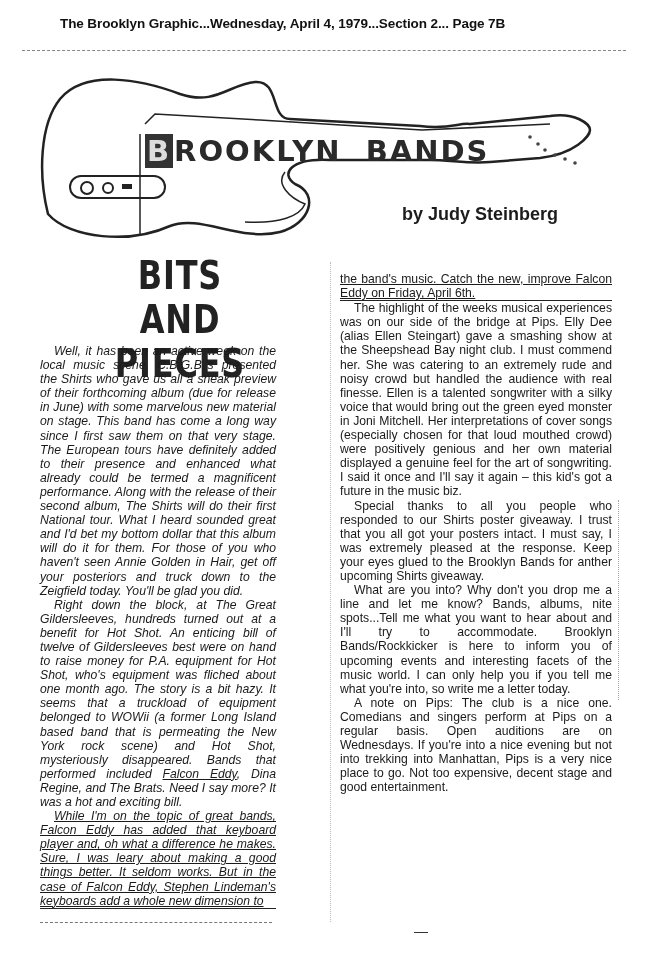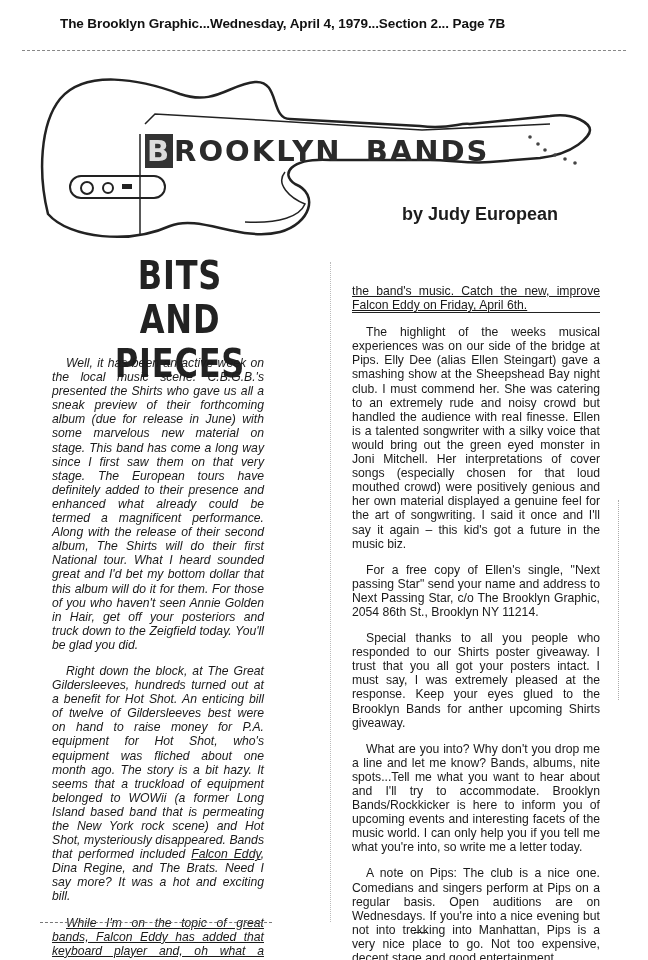--- a/index.html
+++ b/index.html
@@ -10,21 +10,21 @@
   .top-rule { position:absolute; left:22px; top:50px; width:604px; height:0; border-top:1px dashed #888; }
   .guitar { position:absolute; left:30px; top:64px; width:600px; height:190px; }
   .banner-title { position:absolute; left:145px; top:134px; font-family:"DejaVu Sans", sans-serif;
                   font-weight:bold; font-size:29px; letter-spacing:2px; color:#2a2a2a; }
   .banner-title .cap { display:inline-block; background:#333; color:#ddd; padding:0 2px; margin-right:1px; }
   .byline { position:absolute; left:402px; top:204px; font-weight:bold; font-size:18px; color:#1c1c1c; }
   .headline { position:absolute; left:95px; top:254px; width:170px; text-align:center;
               font-family:"DejaVu Sans", sans-serif; font-weight:bold; font-size:39px; line-height:44px;
               transform:scaleX(0.82); transform-origin:center; color:#222; letter-spacing:1px; }
   .col { position:absolute; font-size:12.2px; line-height:14.1px; text-align:justify; color:#1a1a1a; }
-  .col p { margin:12px; text-indent:14px; }
+  .col p { margin:0; text-indent:14px; }
   .col p.noindent { text-indent:0; }
   .col-left { left:40px; top:344px; width:236px;font-style:italic; }
   .col-right { left:340px; top:272px; width:272px; }
   .ul { text-decoration:underline; }
   .boxed { border-bottom:1.5px solid #222; }
   .col-divider { position:absolute; left:330px; top:262px; width:0; height:660px; border-left:1px dotted #bbb; }
   .end-mark { position:absolute; left:414px; top:932px; width:14px; border-top:1.5px solid #333; }
   .bottom-rule { position:absolute; left:40px; top:922px; width:232px; border-top:1px dashed #777; }
   .right-margin-rule { position:absolute; left:618px; top:500px; height:200px; border-left:1px dotted #aaa; }
 </style>
@@ -47,38 +47,37 @@
     <circle cx="500" cy="73" r="1.8"></circle>
       <circle cx="508" cy="80" r="1.8"></circle>
       <circle cx="515" cy="86" r="1.8"></circle>
     <circle cx="525" cy="91" r="1.8"></circle>
       <circle cx="535" cy="95" r="1.8"></circle>
       <circle cx="545" cy="99" r="1.8"></circle>
   </g>
 </svg>
 
 <div class="banner-title"><span class="cap">B</span><span style="white-space:pre">ROOKLYN  BANDS</span></div>
-<div class="byline">by Judy European</div>
+<div class="byline">by Judy Steinberg</div>
 
 <div class="headline">
   <div>BITS AND</div>
   <div>PIECES</div>
 </div>
 
 <div class="col-divider"></div>
 
 <div class="col col-left">
   <p>Well, it has been an active week on the local music scene. C.B.G.B.'s presented the Shirts who gave us all a sneak preview of their forthcoming album (due for release in June) with some marvelous new material on stage. This band has come a long way since I first saw them on that very stage. The European tours have definitely added to their presence and enhanced what already could be termed a magnificent performance. Along with the release of their second album, The Shirts will do their first National tour. What I heard sounded great and I'd bet my bottom dollar that this album will do it for them. For those of you who haven't seen Annie Golden in Hair, get off your posteriors and truck down to the Zeigfield today. You'll be glad you did.</p>
   <p><span>Right down the block, at The Great Gildersleeves, hundreds turned out at a benefit for Hot Shot. An enticing bill of twelve of Gildersleeves best were on hand to raise money for P.A. equipment for Hot Shot, who's equipment was fliched about one month ago. The story is a bit hazy. It seems that a truckload of equipment belonged to WOWii (a former Long Island based band that is permeating the New York rock scene) and Hot Shot, mysteriously disappeared. Bands that performed included </span><span class="ul">Falcon Eddy</span><span>, Dina Regine, and The Brats. Need I say more? It was a hot and exciting bill.</span></p>
   <p class="boxed"><span class="ul">While I'm on the topic of great bands, Falcon Eddy has added that keyboard player and, oh what a difference he makes. Sure, I was leary about making a good things better. It seldom works. But in the case of Falcon Eddy, Stephen Lindeman's keyboards add a whole new dimension to</span></p>
 </div>
 <div class="bottom-rule"></div>
 
 <div class="col col-right">
   <p class="noindent boxed"><span class="ul">the band's music. Catch the new, improve Falcon Eddy on Friday, April 6th.</span></p>
   <p>The highlight of the weeks musical experiences was on our side of the bridge at Pips. Elly Dee (alias Ellen Steingart) gave a smashing show at the Sheepshead Bay night club. I must commend her. She was catering to an extremely rude and noisy crowd but handled the audience with real finesse. Ellen is a talented songwriter with a silky voice that would bring out the green eyed monster in Joni Mitchell. Her interpretations of cover songs (especially chosen for that loud mouthed crowd) were positively genious and her own material displayed a genuine feel for the art of songwriting. I said it once and I'll say it again – this kid's got a future in the music biz.</p>
-  <p>For a free copy of Ellen's single, "Next passing Star" send your name and address to Next Passing Star, c/o The Brooklyn Graphic, 2054 86th St., Brooklyn NY 11214.</p>
   <p>Special thanks to all you people who responded to our Shirts poster giveaway. I trust that you all got your posters intact. I must say, I was extremely pleased at the response. Keep your eyes glued to the Brooklyn Bands for anther upcoming Shirts giveaway.</p>
   <p>What are you into? Why don't you drop me a line and let me know? Bands, albums, nite spots...Tell me what you want to hear about and I'll try to accommodate. Brooklyn Bands/Rockkicker is here to inform you of upcoming events and interesting facets of the music world. I can only help you if you tell me what you're into, so write me a letter today.</p>
   <p>A note on Pips: The club is a nice one. Comedians and singers perform at Pips on a regular basis. Open auditions are on Wednesdays. If you're into a nice evening but not into trekking into Manhattan, Pips is a very nice place to go. Not too expensive, decent stage and good entertainment.</p>
 </div>
 <div class="end-mark"></div>
 <div class="right-margin-rule"></div>
 
 </body></html>

